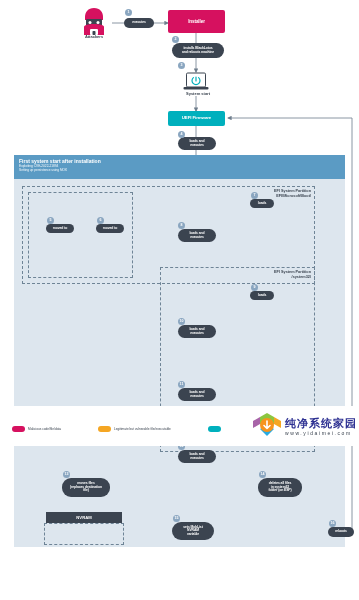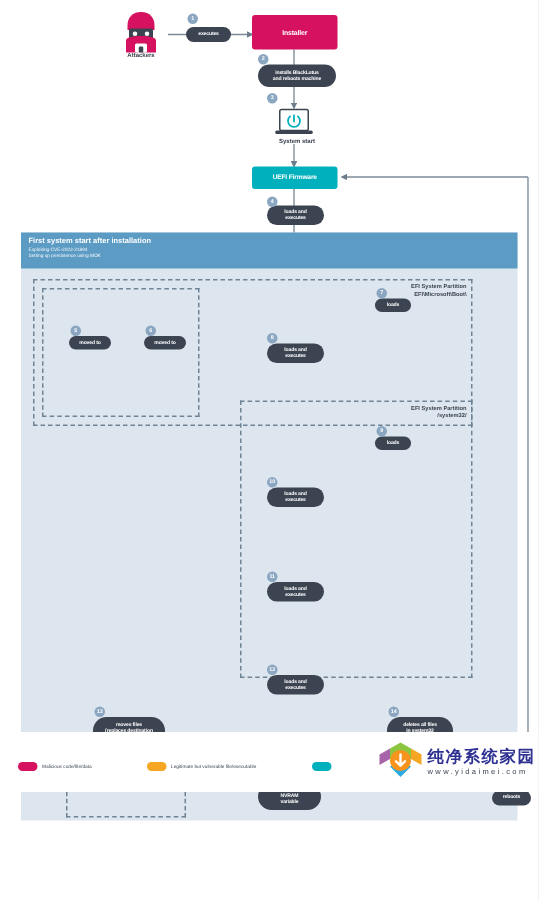--- a/index.html
+++ b/index.html
@@ -3,21 +3,21 @@
 <meta charset="utf-8">
 <style>
   * { box-sizing: border-box; margin:0; padding:0; }
   body {
     width:359px; height:600px;
     background:#ffffff;
     font-family:"Liberation Sans", sans-serif;
     position:relative;
     overflow:hidden;
   }
-  .canvas { position:absolute; left:0; top:0; width:359px; height:528px; }
+  .canvas { position:absolute; left:0; top:0; width:359px; height:446px; }
   svg.wires { position:absolute; left:0; top:0; width:359px; height:600px; pointer-events:none; }
 
   
   .node {
     position:absolute;
     display:flex; align-items:center; justify-content:center;
     text-align:center;
     color:#ffffff;
     font-weight:bold;
     line-height:1.12;

